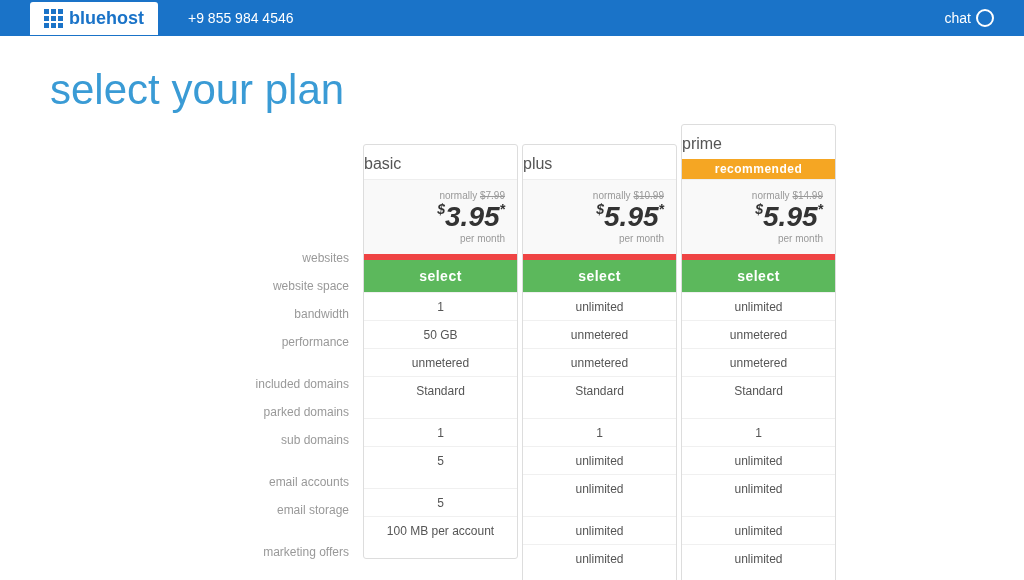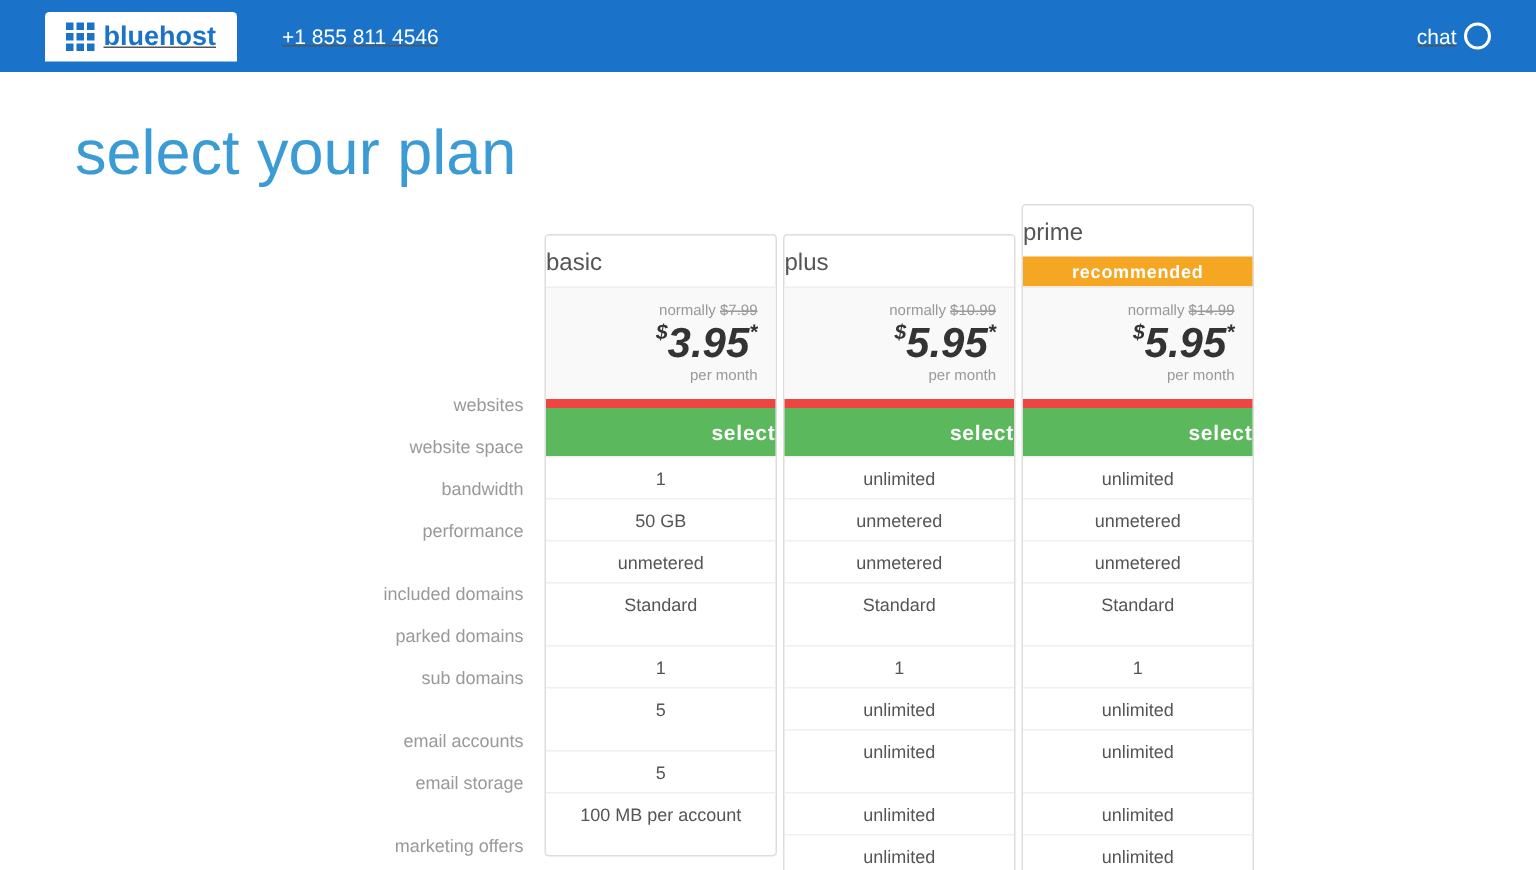--- a/index.html
+++ b/index.html
@@ -4,22 +4,21 @@
   <style>
     * { box-sizing: border-box; margin: 0; padding: 0; }
     body { font-family: 'Helvetica Neue', Arial, sans-serif; background: #fff; color: #555; }
 
     
     .header {
       background: #1a73c8;
       display: flex;
       align-items: center;
       padding: 0 30px;
-      height: 48px;
-      text-decoration: underline;
+      height: 36px;
     }
     .header-logo {
       display: flex;
       align-items: center;
       background: #fff;
       padding: 6px 14px;
       border-radius: 3px 3px 0 0;
       margin-right: 30px;
     }
     .logo-grid {
@@ -166,21 +165,21 @@
     .select-btn {
       display: block;
       width: 100%;
       background: #5cb85c;
       color: #fff;
       border: none;
       padding: 8px 0;
       font-size: 14px;
       font-weight: 600;
       cursor: pointer;
-      text-align: right;
+      text-align: center;
       letter-spacing: 0.5px;
       border-radius: 0;
     }
 
     
     .plan-features {
       padding: 0;
     }
     .feature-val {
       height: 28px;
@@ -208,21 +207,21 @@
         <span></span>
       <span></span>
         <span></span>
         <span></span>
       <span></span>
         <span></span>
         <span></span>
     </div>
     <span class="logo-text">bluehost</span>
   </div>
-  <span class="header-phone">+1 855 811 4546</span>
+  <span class="header-phone">+9 855 984 4546</span>
   <div class="header-chat">
     <span>chat</span>
     <span class="chat-icon"></span>
   </div>
 </header>
 
 <main class="main">
   <h1 class="page-title">select your plan</h1>
 
   <div class="plans-container">

